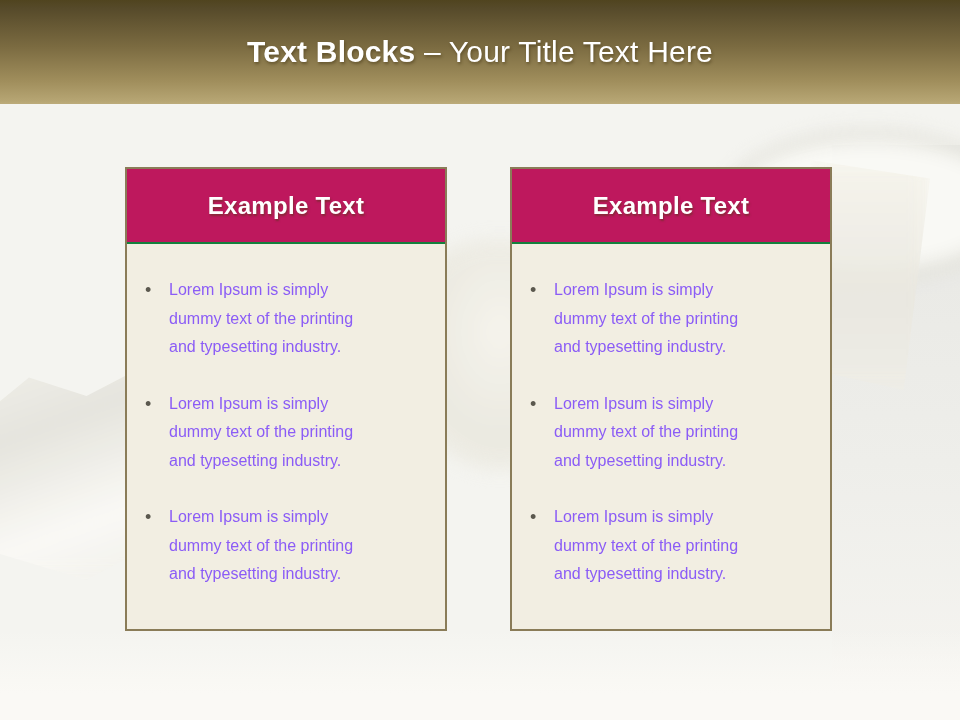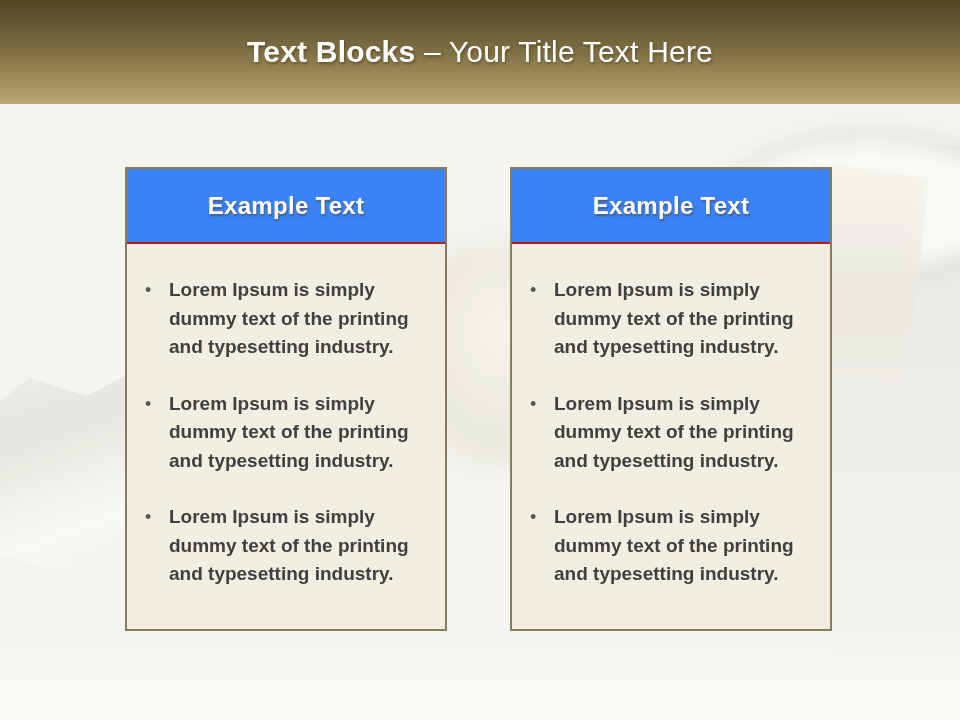--- a/index.html
+++ b/index.html
@@ -78,22 +78,22 @@
     top: 167px;
     width: 322px;
     height: 464px;
     background: #f2eee2;
     border: 2px solid #8a7c58;
   }
   .tblock.left  { left: 125px; }
   .tblock.right { left: 510px; }
   .tblock-header {
     height: 75px;
-    background: #3b82f6;
-    border-bottom: 2px solid #b91c1c;
+    background: #be185d;
+    border-bottom: 2px solid #15803d;
     display: flex;
     align-items: center;
     justify-content: center;
   }
   .tblock-header-label {
     color: #ffffff;
     font-weight: 700;
     font-size: 24px;
     letter-spacing: 0.3px;
     text-shadow: 1px 2px 2px rgba(80, 60, 20, 0.5);
@@ -108,25 +108,24 @@
   }
   .bullet-dot {
     flex: none;
     width: 28px;
     padding-left: 4px;
     font-size: 18px;
     line-height: 28.5px;
     color: #5b584e;
   }
   .bullet-text {
-    font-size: 19px;
+    font-size: 16px;
     line-height: 28.5px;
-    color: #404040;
+    color: #8b5cf6;
     white-space: pre-line;
-    font-weight: bold;
   }
 </style>
 </head>
 <body>
 
 <div class="slide">
 
   <div class="bg-layer">
     <div class="bg-shape bg-right-band"></div>
     <div class="bg-shape bg-bowl-topright"></div>

